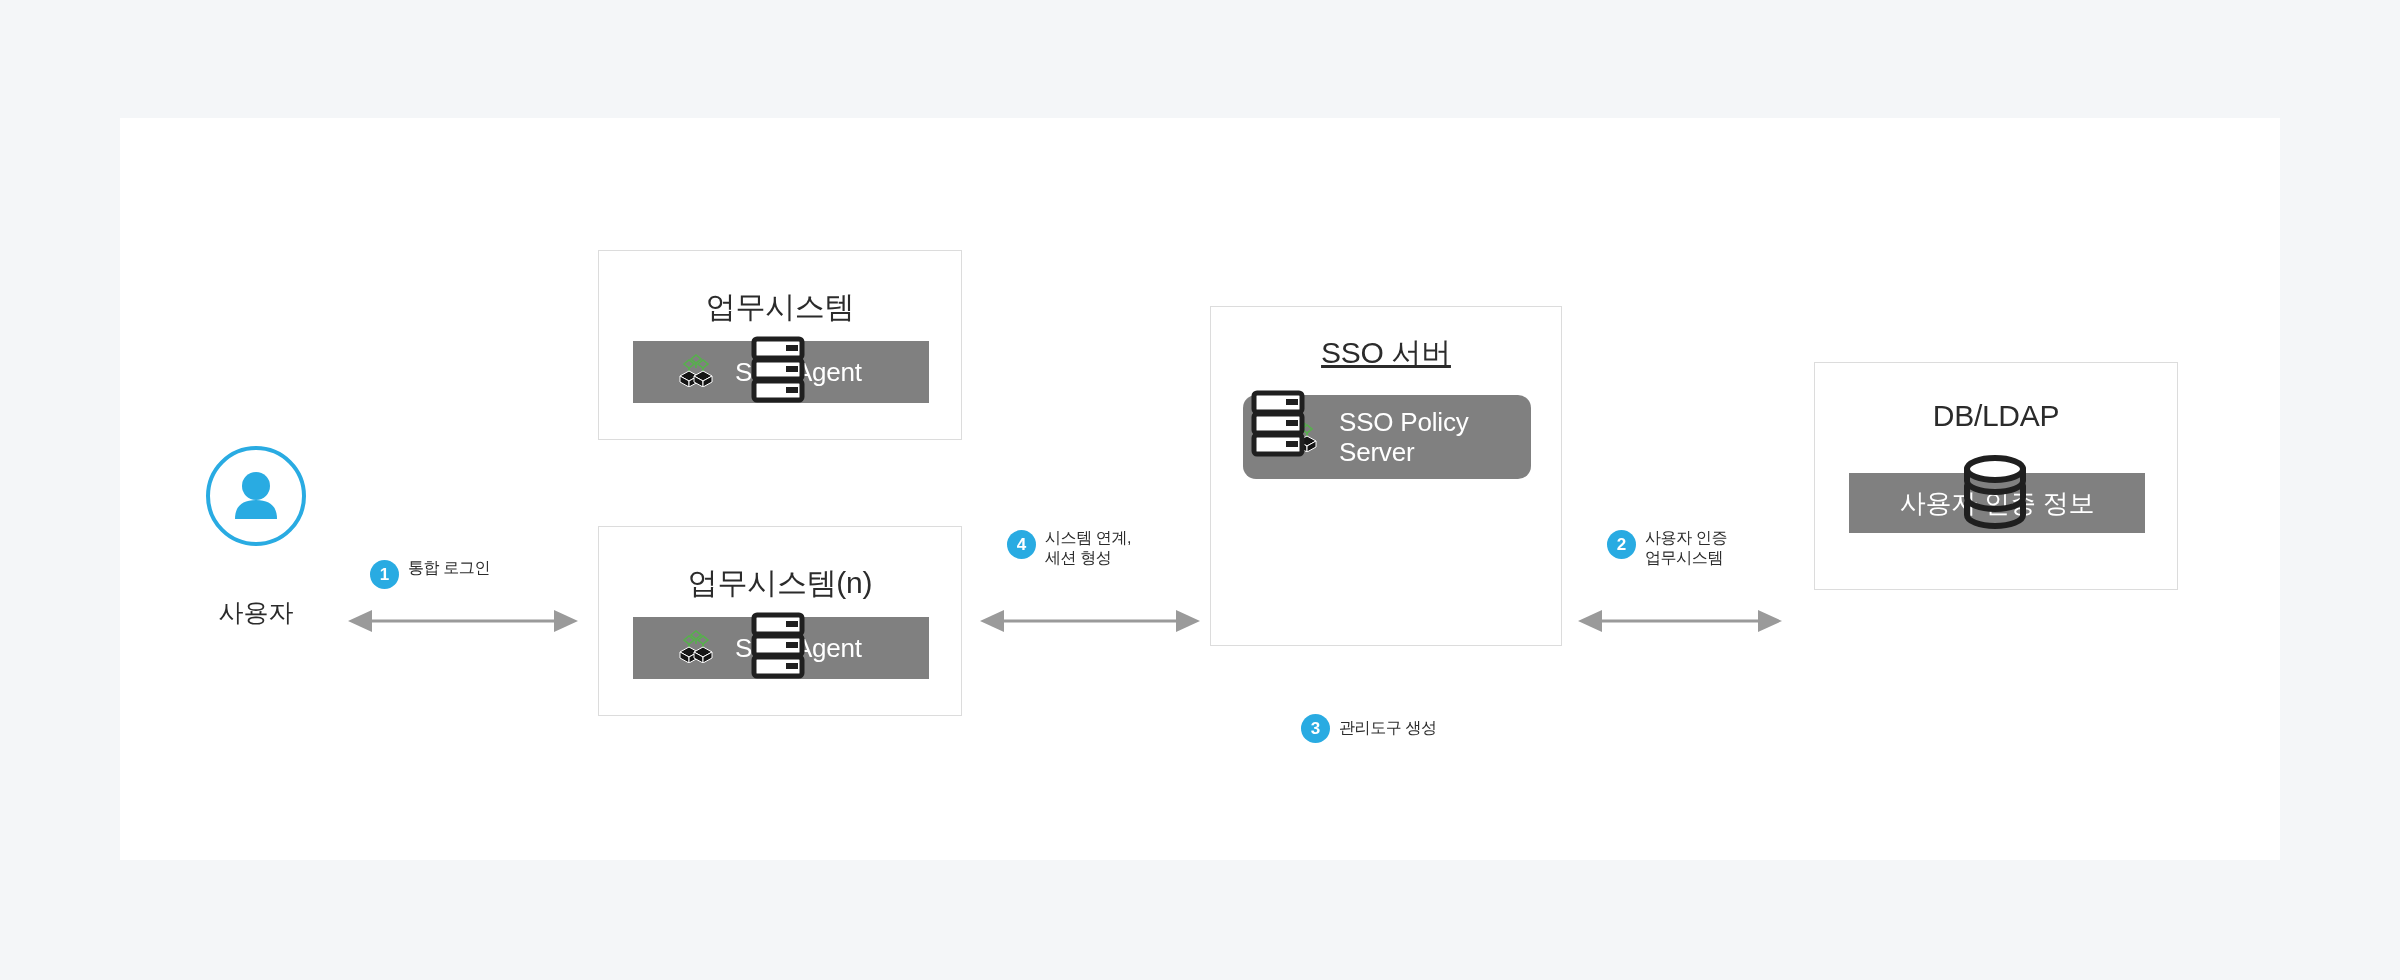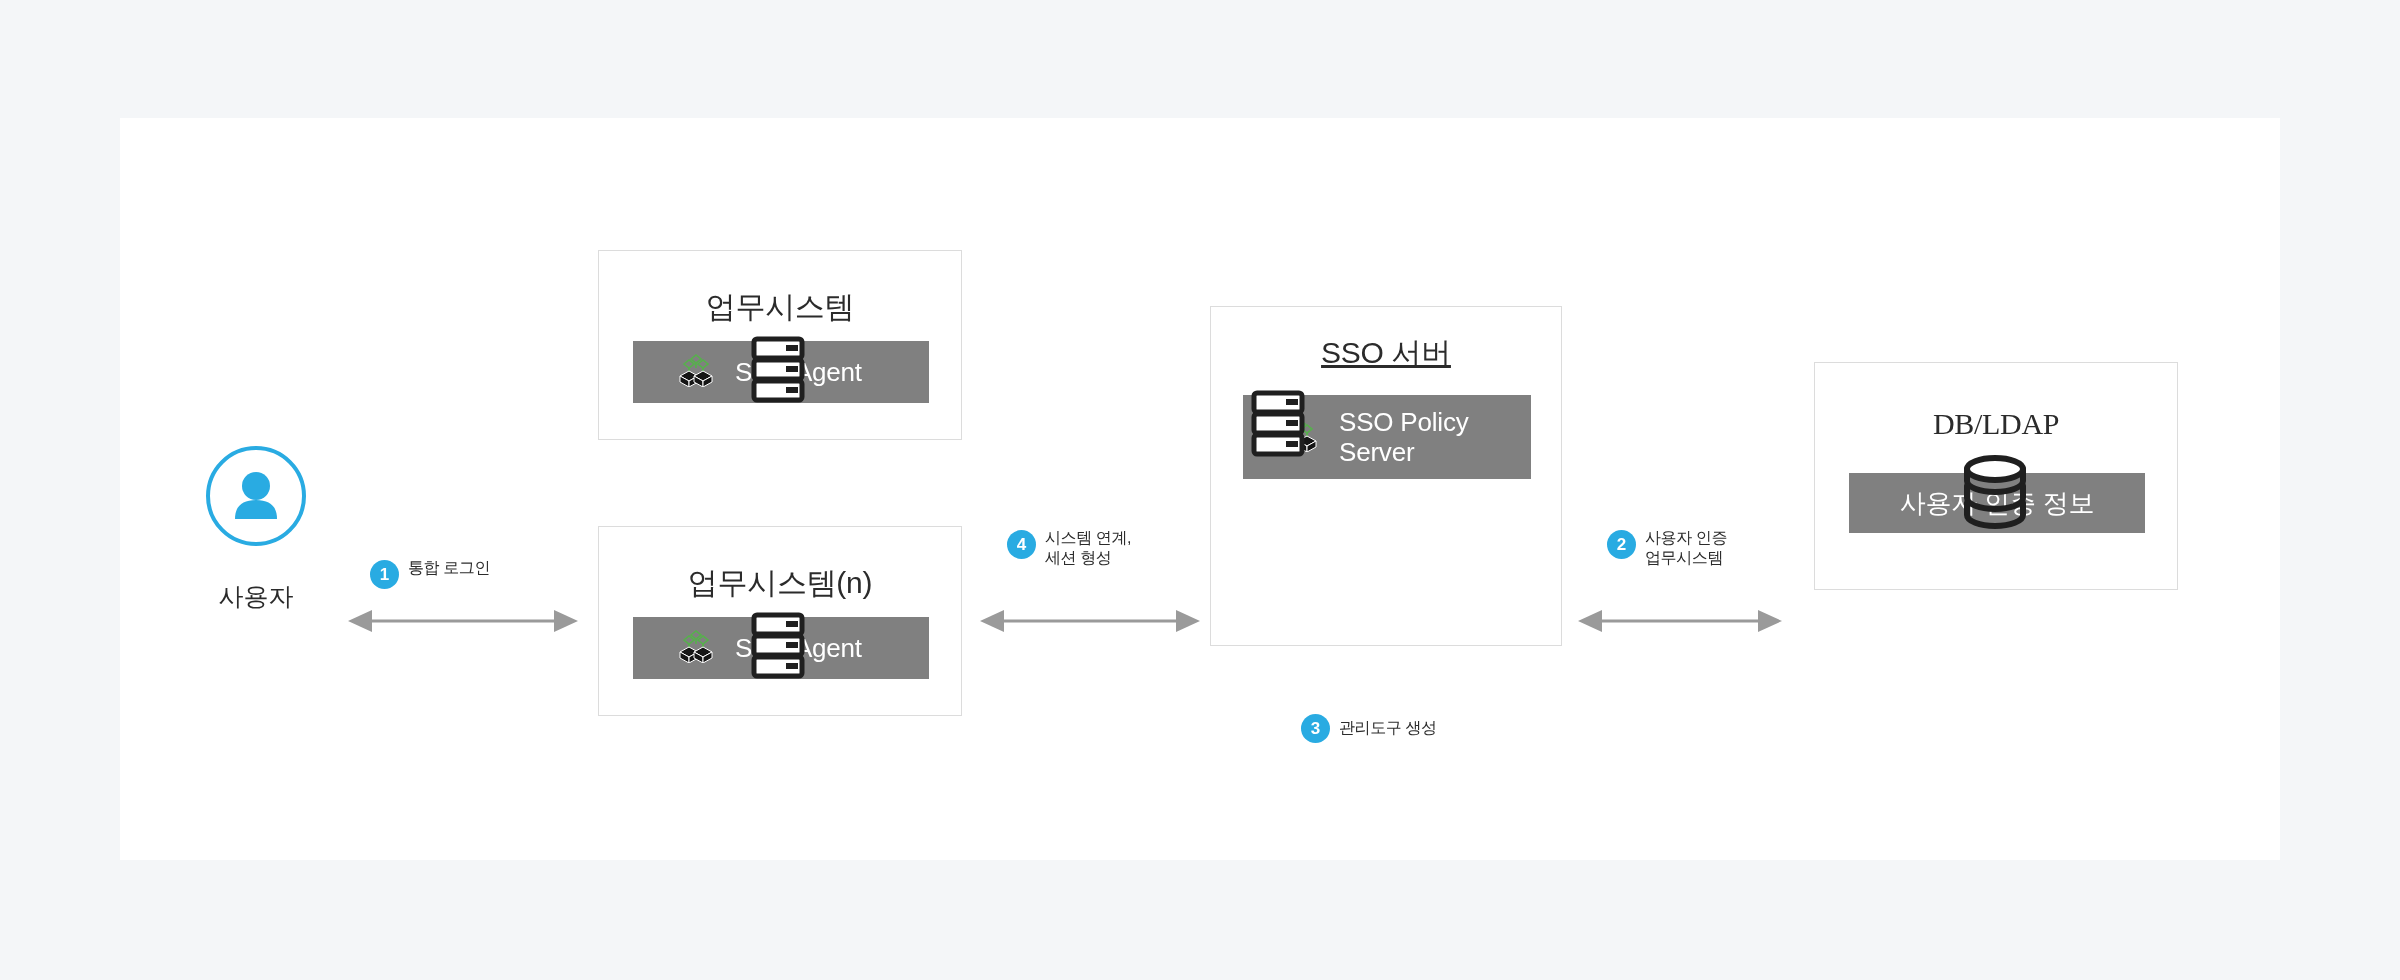--- a/index.html
+++ b/index.html
@@ -123,21 +123,21 @@
 <body>
 
 <div id="diagram-canvas">
 
   <div id="user-avatar" style="left:86px; top:328px;">
     <svg width="92" height="92" viewBox="0 0 92 92">
       <circle cx="46" cy="36" r="14" fill="#29ABE2"></circle>
       <path d="M25 69 q0 -19 21 -19 q21 0 21 19 z" fill="#29ABE2"></path>
     </svg>
   </div>
-  <div id="user-label" style="left:26px; top:462px;">사용자</div>
+  <div id="user-label" style="left:26px; top:478px;">사용자</div>
 
   <svg class="arrow-svg" style="left:228px; top:490px;" width="230" height="26" viewBox="0 0 230 26">
     <line x1="22" y1="13" x2="208" y2="13" stroke="#9a9a9a" stroke-width="3"></line>
     <polygon points="0,13 24,2 24,24" fill="#9a9a9a"></polygon>
     <polygon points="230,13 206,2 206,24" fill="#9a9a9a"></polygon>
   </svg>
 
   <div class="step" style="left:250px; top:440px;">
     <div class="step-badge">1</div>
     <div class="step-text">통합 로그인</div>
@@ -225,21 +225,21 @@
   </svg>
 
   <div class="step" style="left:887px; top:410px;">
     <div class="step-badge">4</div>
     <div class="step-text">시스템 연계,
 세션 형성</div>
   </div>
 
   <div class="node-box" style="left:1090px; top:188px; width:352px; height:340px;">
     <div class="node-title" style="top:26px;text-decoration:underline;">SSO 서버</div>
-    <div class="chip" style="left:32px; top:88px; width:288px; height:84px; padding-left:38px;">
+    <div class="chip" style="left:32px; top:88px; width:288px; height:84px; padding-left:38px;border-radius:13px;">
       <span class="cube-icon">
         <svg width="38" height="34" viewBox="0 0 38 34">
           <g fill="none" stroke="#55b24a" stroke-width="1.6">
             <path d="M7 11 l5 -4 l5 4 l-5 4 z"></path>
             <path d="M21 11 l5 -4 l5 4 l-5 4 z"></path>
             <path d="M14 6 l5 -4 l5 4 l-5 4 z"></path>
             <path d="M12 15 v4 M26 15 v4 M19 10 v5"></path>
           </g>
           <g fill="#151515" stroke="#ffffff" stroke-width="1">
             <path d="M3 23 l9 -5 l9 5 l-9 5 z"></path>
@@ -279,21 +279,21 @@
     <polygon points="204,13 180,2 180,24" fill="#9a9a9a"></polygon>
   </svg>
 
   <div class="step" style="left:1487px; top:410px;">
     <div class="step-badge">2</div>
     <div class="step-text">사용자 인증
 업무시스템</div>
   </div>
 
   <div class="node-box" style="left:1694px; top:244px; width:364px; height:228px;">
-    <div class="node-title" style="top:44px;font-family:Liberation Serif, serif;">DB/LDAP</div>
+    <div class="node-title" style="top:36px;">DB/LDAP</div>
     <div class="chip" style="left:34px; top:110px; width:296px; height:60px; justify-content:center;">
       <span class="chip-label">사용자 인증 정보</span>
     </div>
   </div>
   <svg class="db-icon" style="left:1842px; top:336px;" width="66" height="76" viewBox="0 0 66 76">
     <g stroke="#1f1f1f" stroke-width="6" fill="none" stroke-linecap="round">
       <ellipse cx="33" cy="15" rx="28" ry="11" fill="#ffffff"></ellipse>
       <path d="M5 15 v12 a28 11 0 0 0 56 0 v-12"></path>
       <path d="M5 32 v12 a28 11 0 0 0 56 0 v-12"></path>
       <path d="M5 49 v12 a28 11 0 0 0 56 0 v-12"></path>

